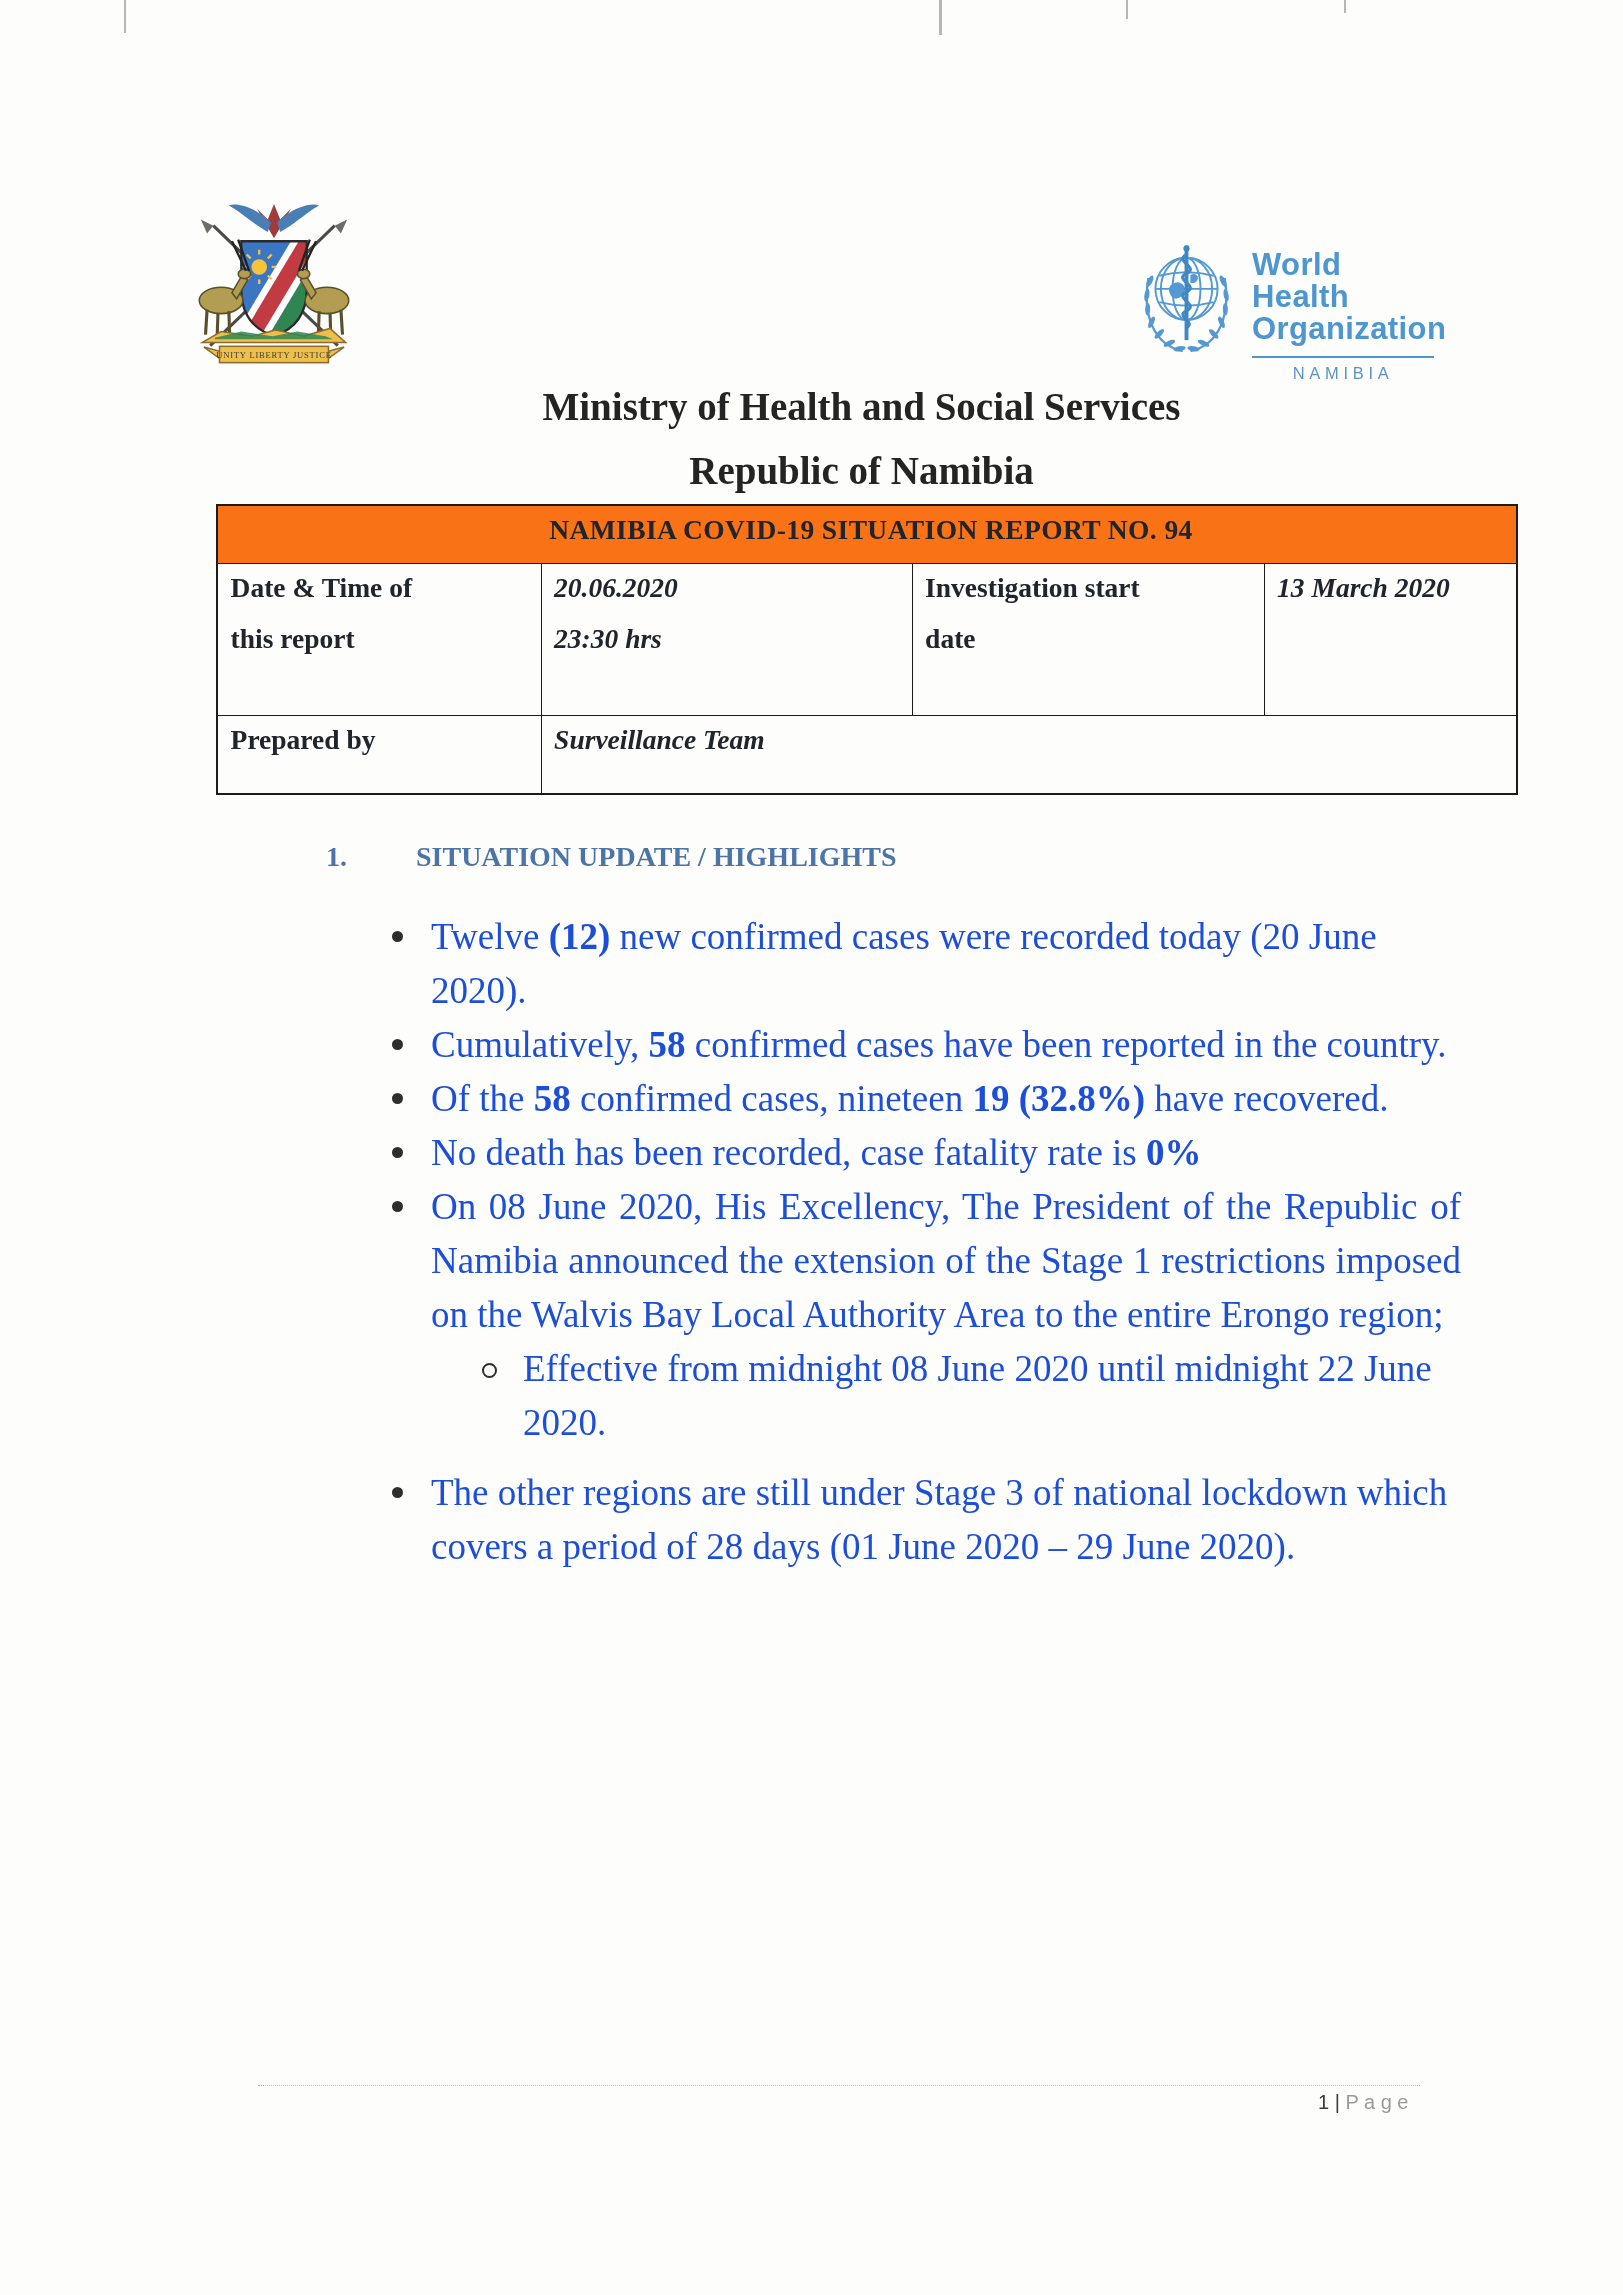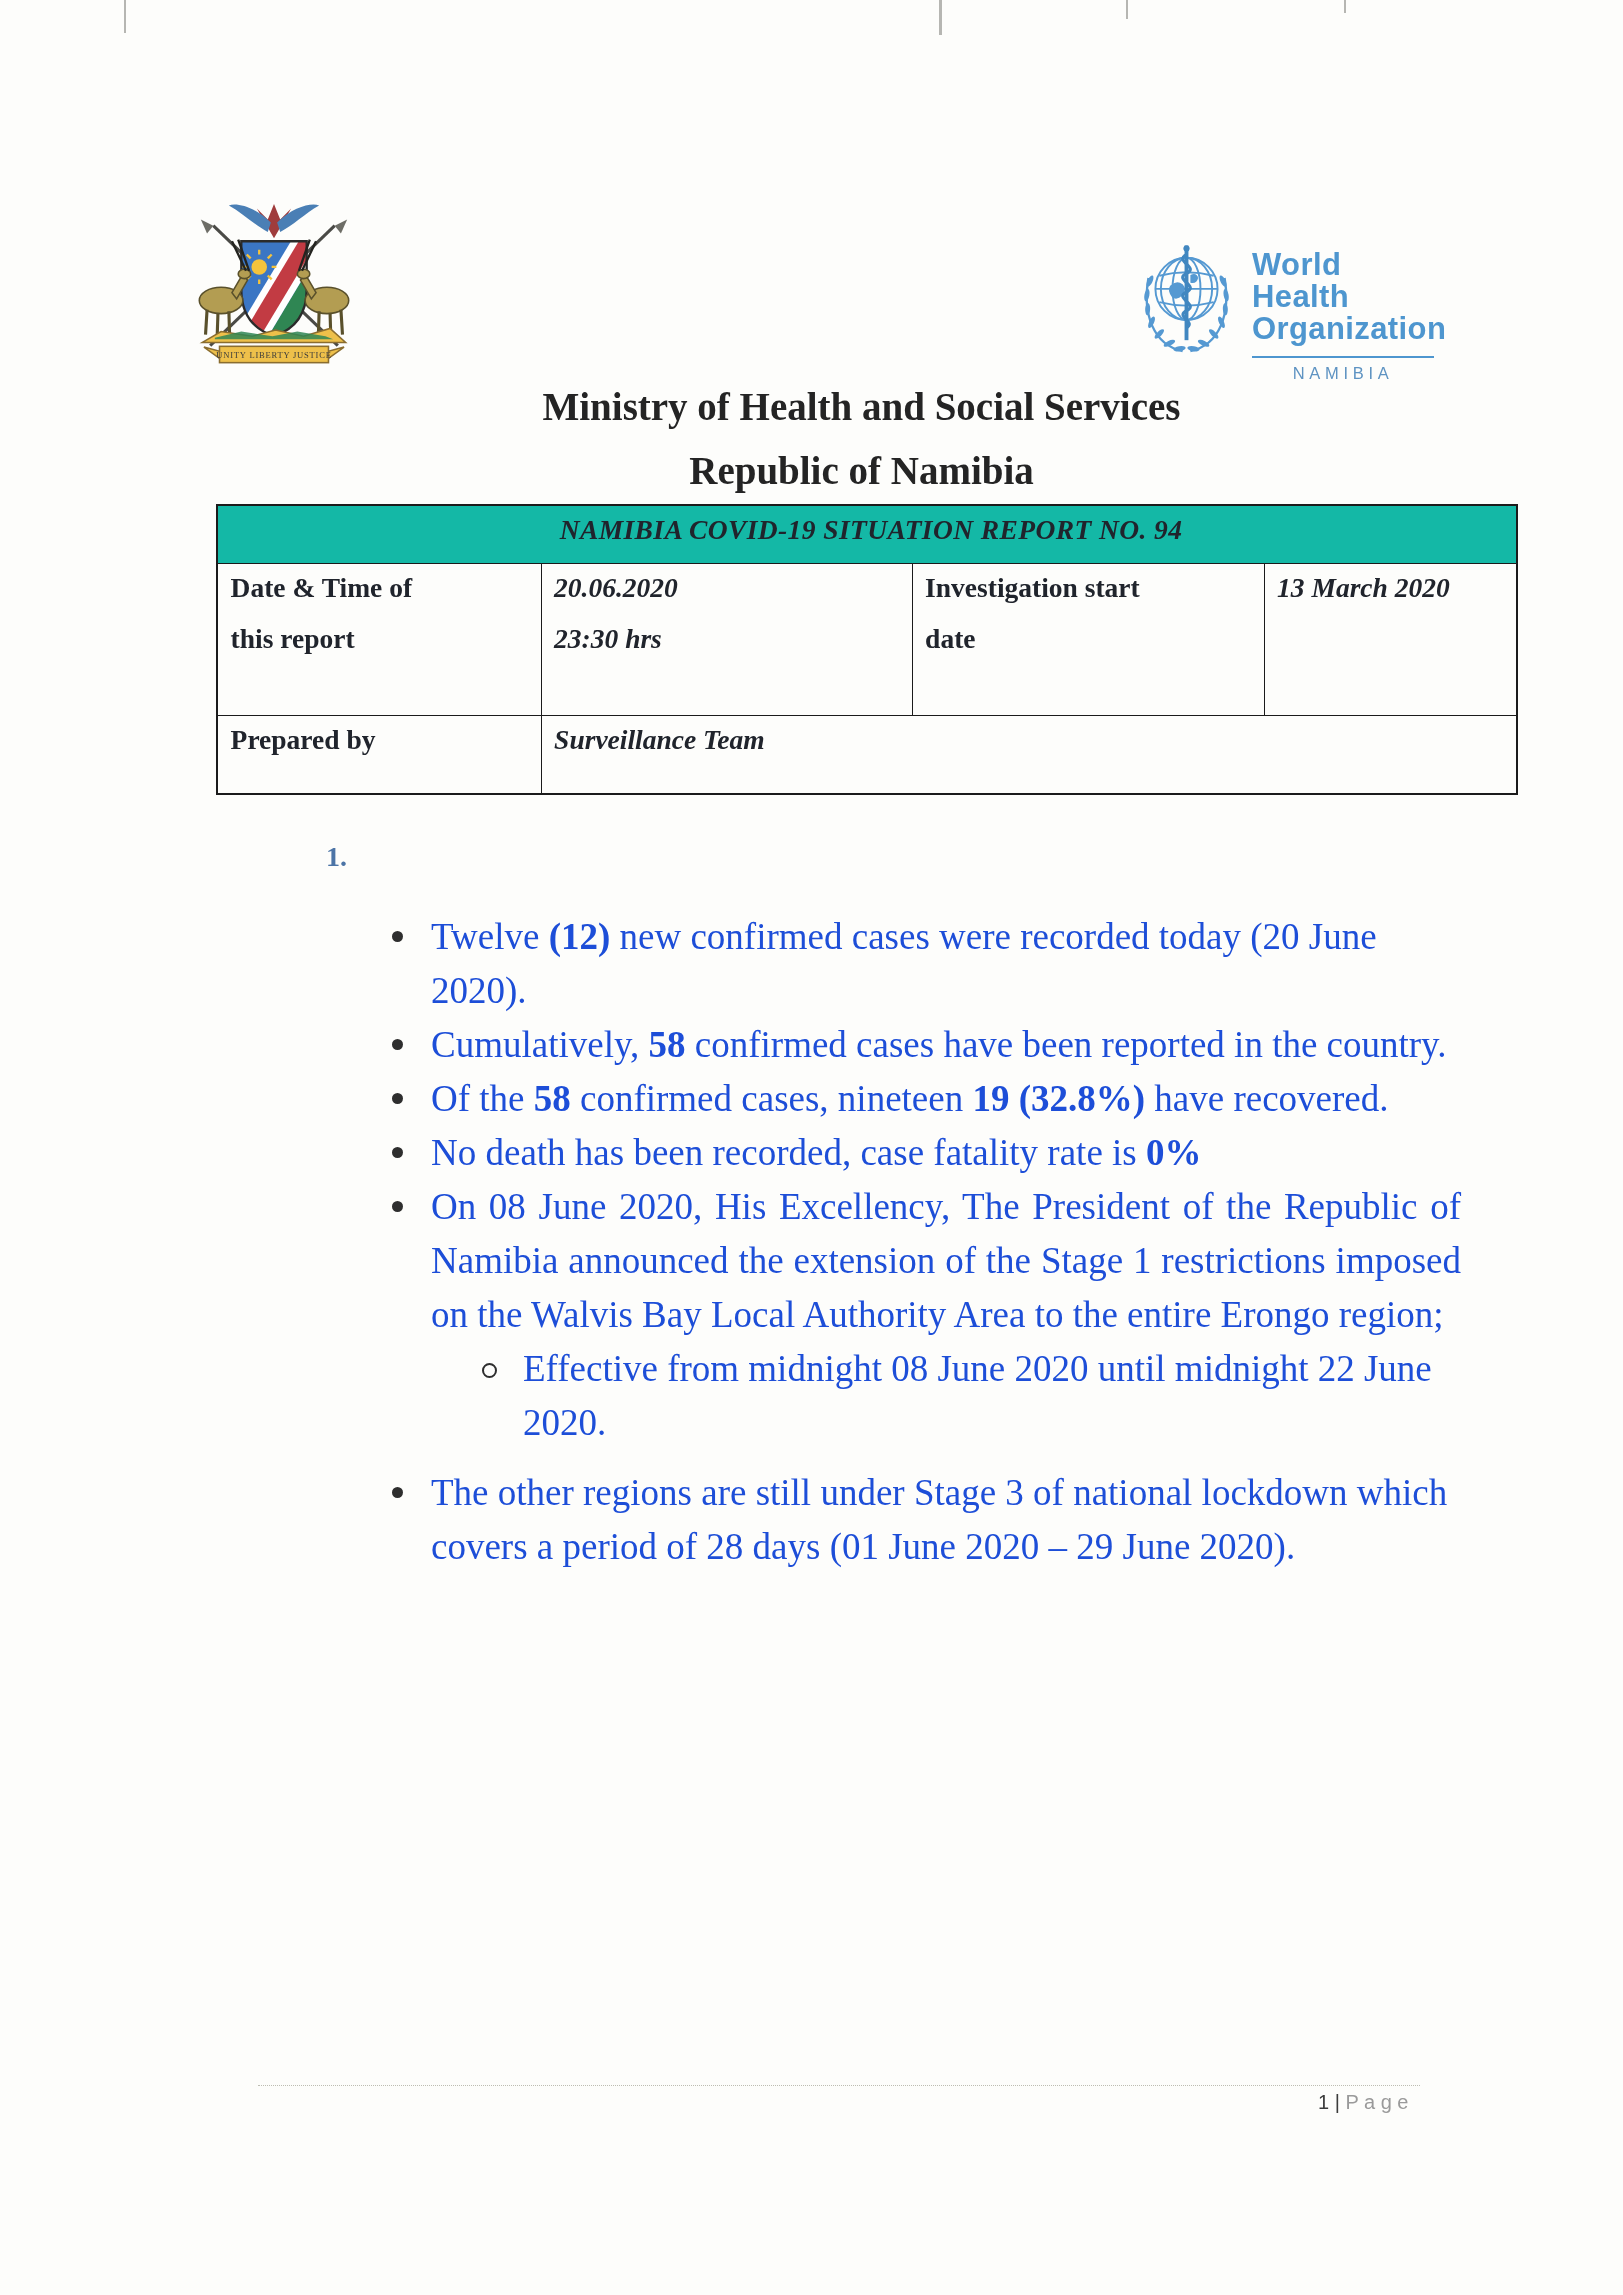--- a/index.html
+++ b/index.html
@@ -38,26 +38,25 @@
     border-collapse:collapse;table-layout:fixed;
     border:2.4px solid #1b1b1b;
   }
   table.report td{
     border:1.6px solid #1b1b1b;
     vertical-align:top;
     padding:7.9px 4.7px 0 12.6px;
     font-size:27.5px;font-weight:bold;line-height:31px;color:#20242c;
   }
   td.band{
-    background:#14b8a6;
+    background:#f97316;
     text-align:center;vertical-align:middle;
     height:49px;padding:0;
     font-size:29px;letter-spacing:0.4px;color:#1c2030;
     border-bottom:2.4px solid #1b1b1b;
-    font-style:italic;
   }
   .ital{font-style:italic;}
   tr.r1 td{height:85px;}
   tr.r2 td{height:143px;}
   tr.r3 td{height:69px;}
   .cell-line{display:block;}
   .cell-line + .cell-line{margin-top:20.4px;}
 
   
   .section-heading{position:absolute;left:326px;top:840px;display:flex;
@@ -241,20 +240,21 @@
     </tr>
     <tr class="r3">
       <td>Prepared by</td>
       <td class="ital" colspan="3">Surveillance Team</td>
     </tr>
   </tbody>
     </table>
 
   <div class="section-heading">
     <span class="sec-num">1.</span>
+    <span>SITUATION UPDATE / HIGHLIGHTS</span>
   </div>
 
   <ul class="highlights">
       <li class="main-bullet"><span class="marker"></span><span><span>Twelve </span><b>(12)</b><span> new confirmed cases were recorded today (20 June 2020).</span></span></li>
       <li class="main-bullet"><span class="marker"></span><span><span>Cumulatively, </span><b>58</b><span> confirmed cases have been reported in the country.</span></span></li>
       <li class="main-bullet"><span class="marker"></span><span><span>Of the </span><b>58</b><span> confirmed cases, nineteen </span><b>19 (32.8%)</b><span> have recovered.</span></span></li>
       <li class="main-bullet"><span class="marker"></span><span><span>No death has been recorded, case fatality rate is </span><b>0%</b></span></li>
       <li class="main-bullet justify"><span class="marker"></span><span><span>On 08 June 2020, His Excellency, The President of the Republic of Namibia announced the extension of the Stage 1 restrictions imposed on the Walvis Bay Local Authority Area to the entire Erongo region;</span></span></li>
       <li class="sub-bullet"><span class="marker"></span><span><span>Effective from midnight 08 June 2020 until midnight 22 June 2020.</span></span></li>
       <li class="main-bullet gap-before"><span class="marker"></span><span><span>The other regions are still under Stage 3 of national lockdown which covers a period of 28 days (01 June 2020 – 29 June 2020).</span></span></li>

